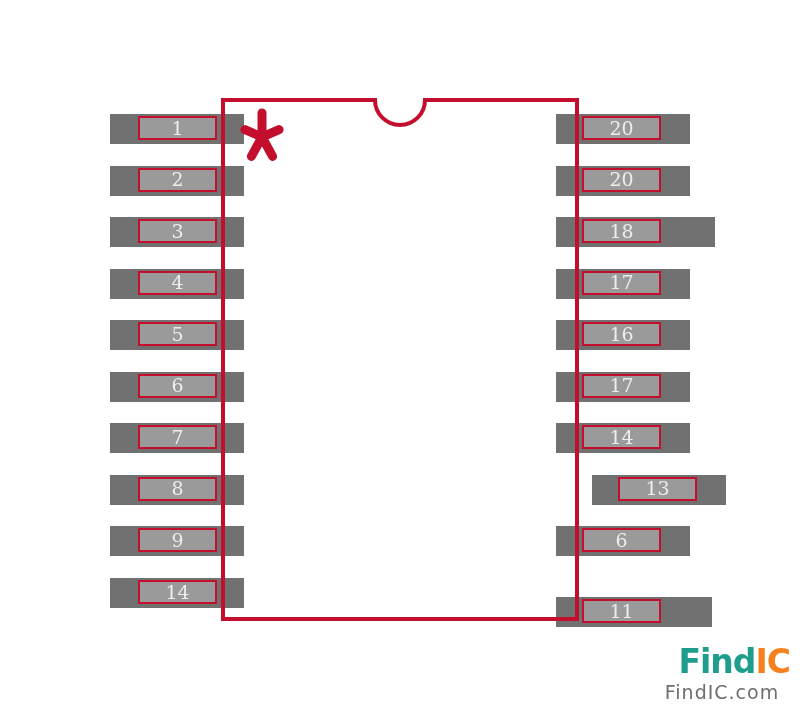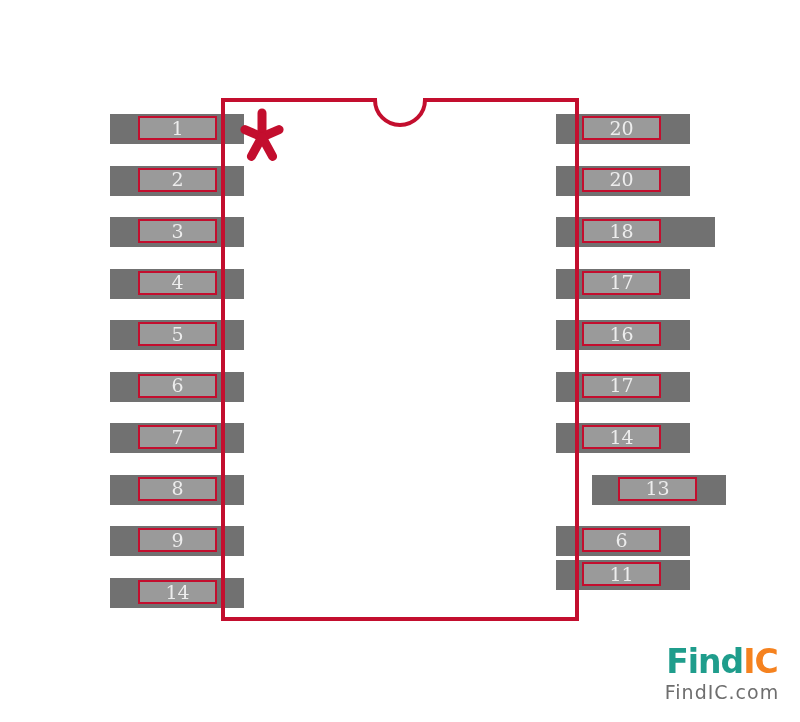--- a/index.html
+++ b/index.html
@@ -88,20 +88,21 @@
     width: 136px;
     text-align: center;
   }
   .logo-main {
     font-family: "DejaVu Sans", sans-serif;
     font-weight: bold;
     font-size: 33px;
     letter-spacing: -1px;
     line-height: 1;
     white-space: nowrap;
+    text-align: right;
   }
   .logo-main .brand-find { color: var(--logo-primary); }
   .logo-main .brand-ic   { color: var(--logo-secondary); }
   .logo-domain {
     font-family: "DejaVu Sans", sans-serif;
     font-size: 19px;
     letter-spacing: 1px;
     color: var(--logo-domain);
     margin-top: 3px;
     white-space: nowrap;
@@ -204,21 +205,21 @@
       <div class="pad right" style="top: 474.92px; margin-left: 36px;">
         <div class="pad-inner">
           <span class="pin-number">13</span>
         </div>
       </div>
       <div class="pad right" style="top: 526.48px;">
         <div class="pad-inner">
           <span class="pin-number">6</span>
         </div>
       </div>
-      <div class="pad right" style="top: 560px;">
+      <div class="pad right" style="top: 597px; padding-left: 22px;">
         <div class="pad-inner">
           <span class="pin-number">11</span>
         </div>
       </div>
     </div>
 
   <div class="body-outline">
     <svg class="notch" viewBox="0 0 56 36" xmlns="http://www.w3.org/2000/svg">
       <rect x="5" y="0" width="46" height="9" style="fill: var(--bg);"></rect>
       <path d="M 3 4 A 25 25 0 0 0 53 4" style="fill: var(--bg); stroke: var(--outline); stroke-width: 4;"></path>

